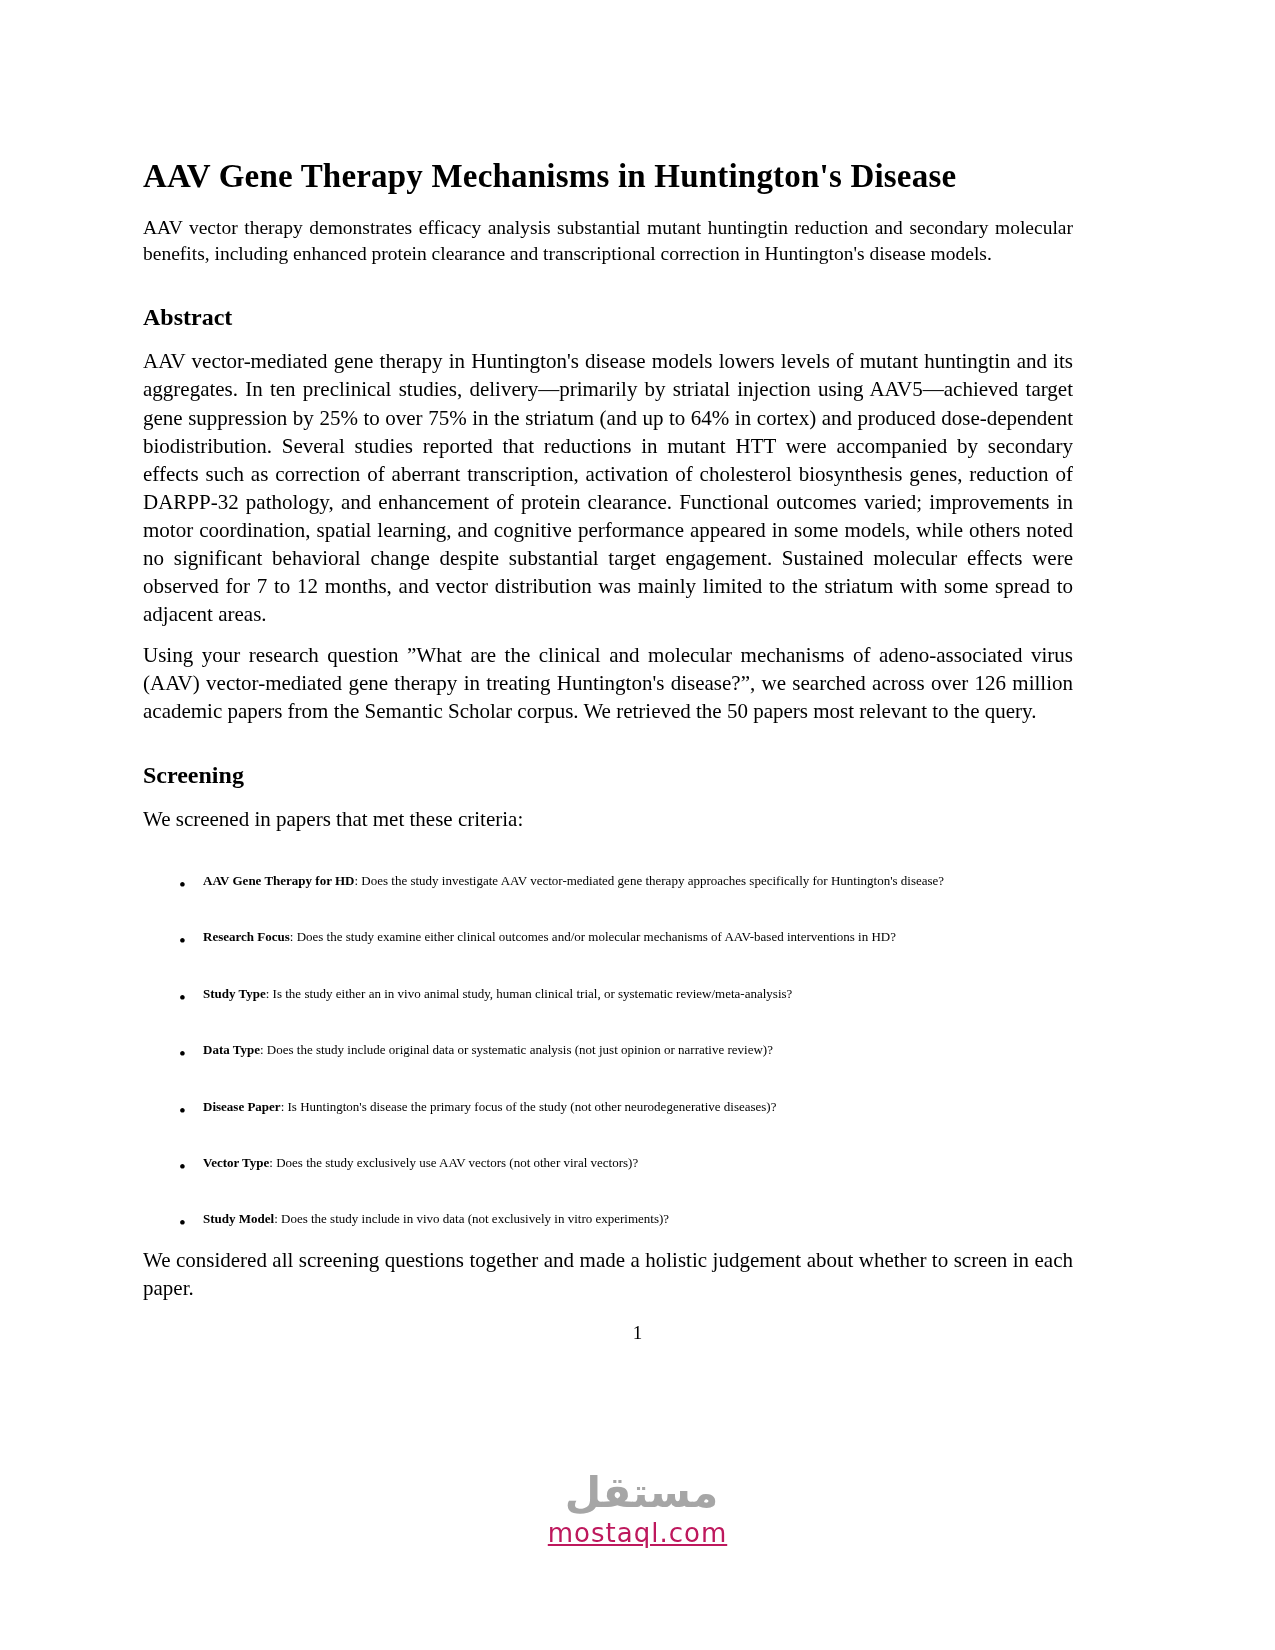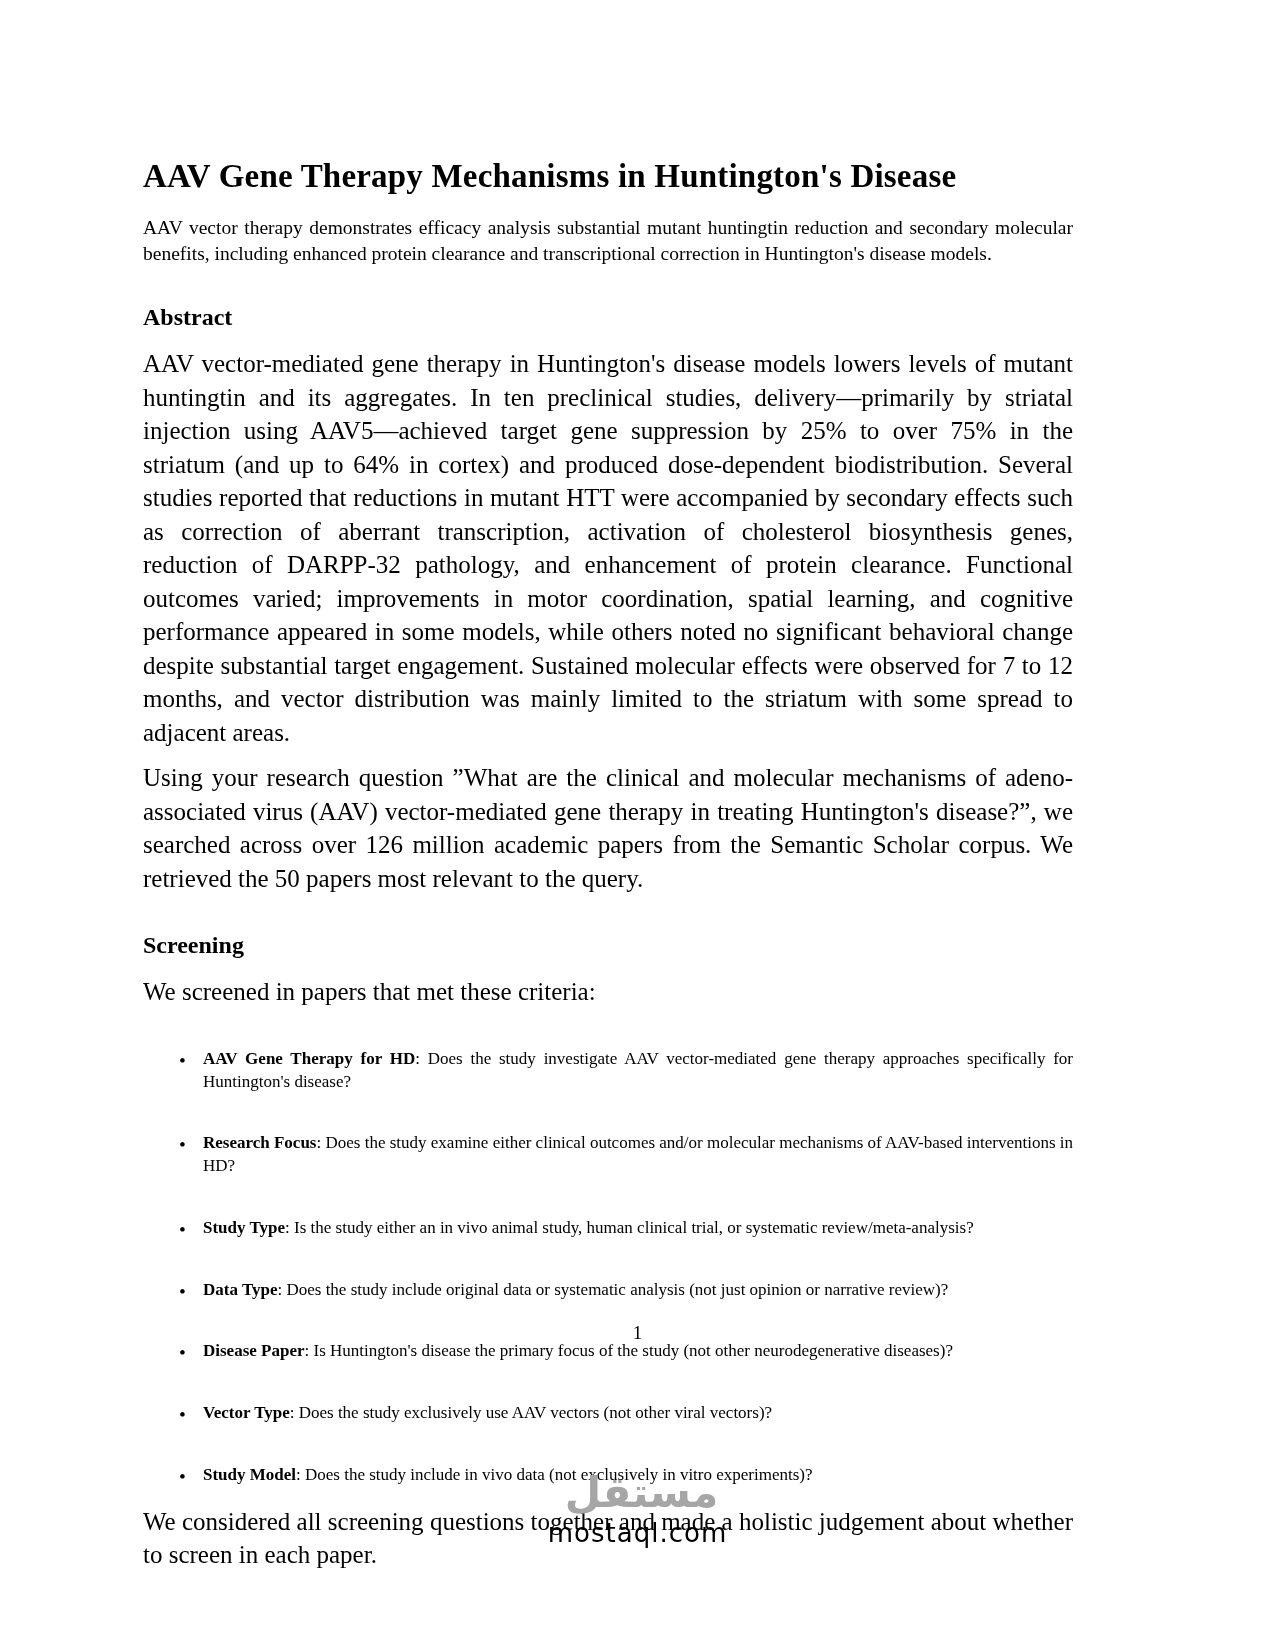--- a/index.html
+++ b/index.html
@@ -33,33 +33,33 @@
     line-height: 1.34;
     text-align: justify;
     margin: 0 0 12px 0;
   }
   .section-heading {
     font-size: 24px;
     font-weight: bold;
     margin: 37px 0 16px 0;
   }
   .body-para {
-    font-size: 25px;
+    font-size: 21px;
     line-height: 1.34;
     text-align: justify;
     margin: 0 0 12px 0;
   }
   ul.criteria-list {
     margin: 10px 0 18px 0;
     padding: 0 0 0 60px;
     list-style: none;
   }
   ul.criteria-list li {
     position: relative;
-    font-size: 17px;
+    font-size: 13px;
     line-height: 1.34;
     text-align: justify;
     margin-bottom: 5px;
     margin-top: 39px;
   }
   ul.criteria-list li::before {
     content: "\2022";
     position: absolute;
     left: -24px;
     top: 0;
@@ -89,23 +89,24 @@
     font-family: "DejaVu Sans", sans-serif;
     font-size: 42px;
     font-weight: bold;
     color: #a6a6a6;
     line-height: 1.1;
     padding-left: 8px;
   }
   .watermark-site {
     font-family: "DejaVu Sans", sans-serif;
     font-size: 26px;
-    color: #000000;
+    color: #be185d;
     letter-spacing: 1px;
     margin-top: 2px;
+    text-decoration: underline;
   }
 </style>
 </head>
 <body>
 
 <div class="page">
   <div class="content">
 
     <h1 class="paper-title">AAV Gene Therapy Mechanisms in Huntington's Disease</h1>
 

